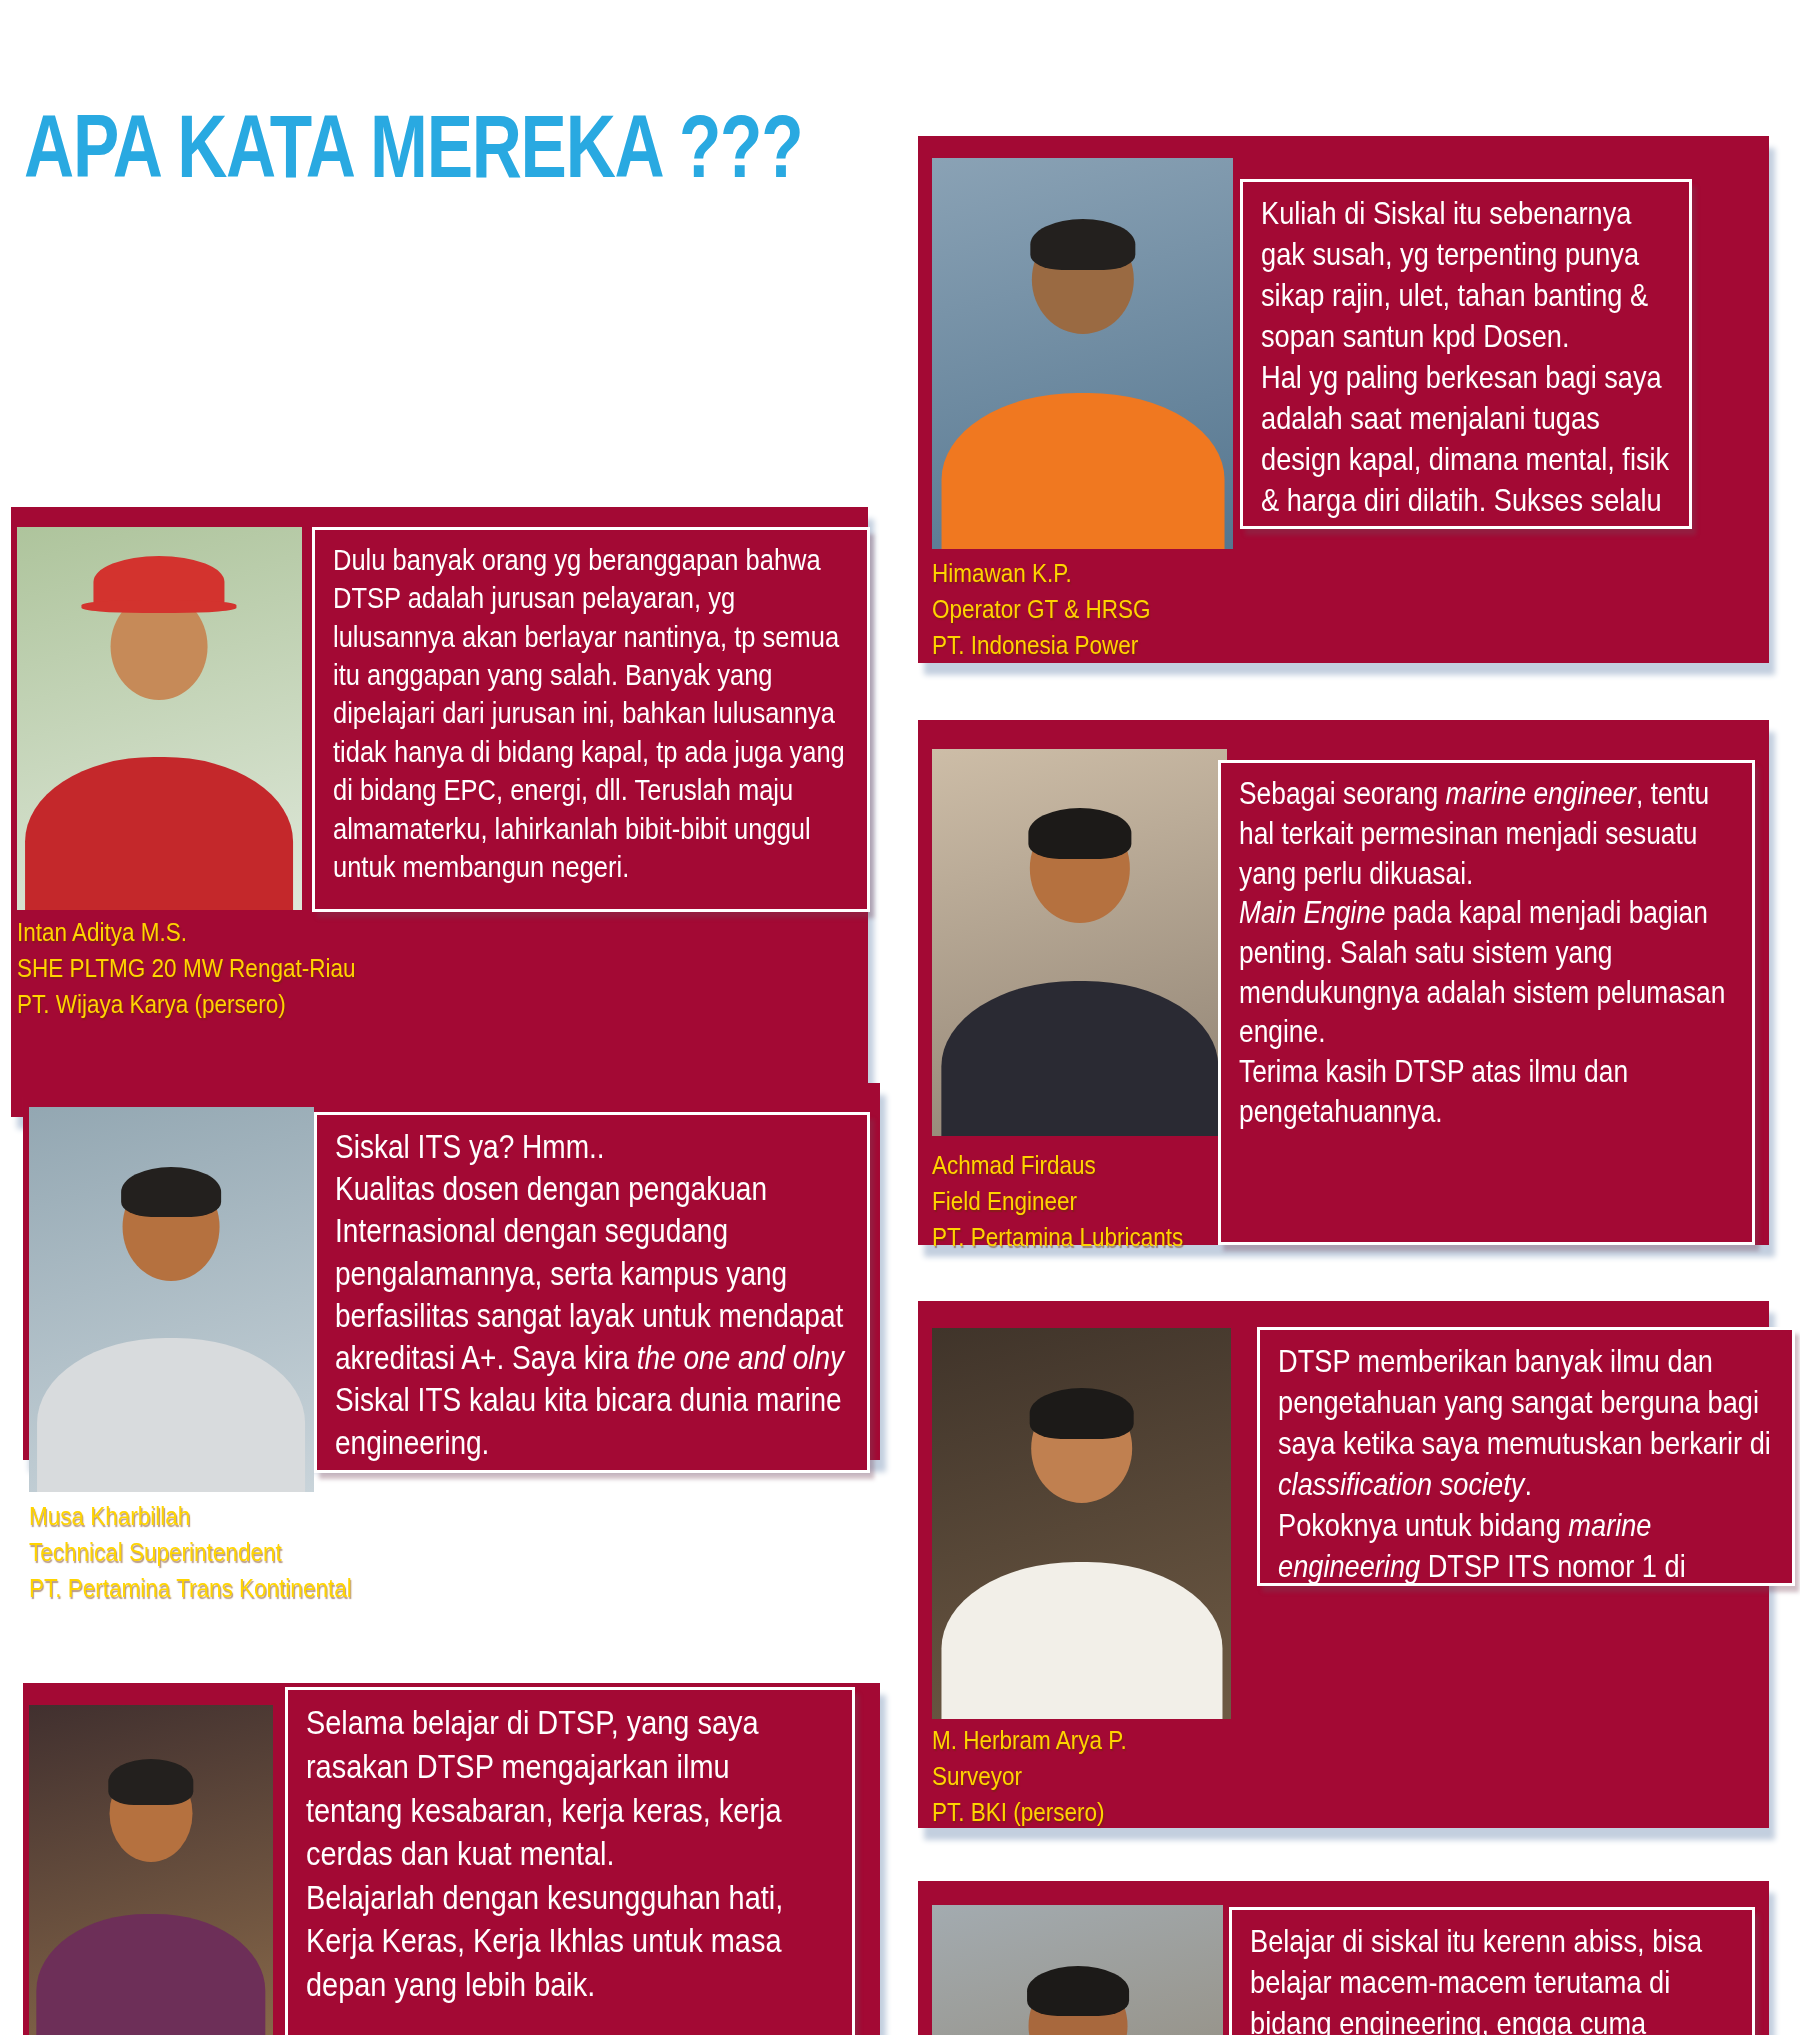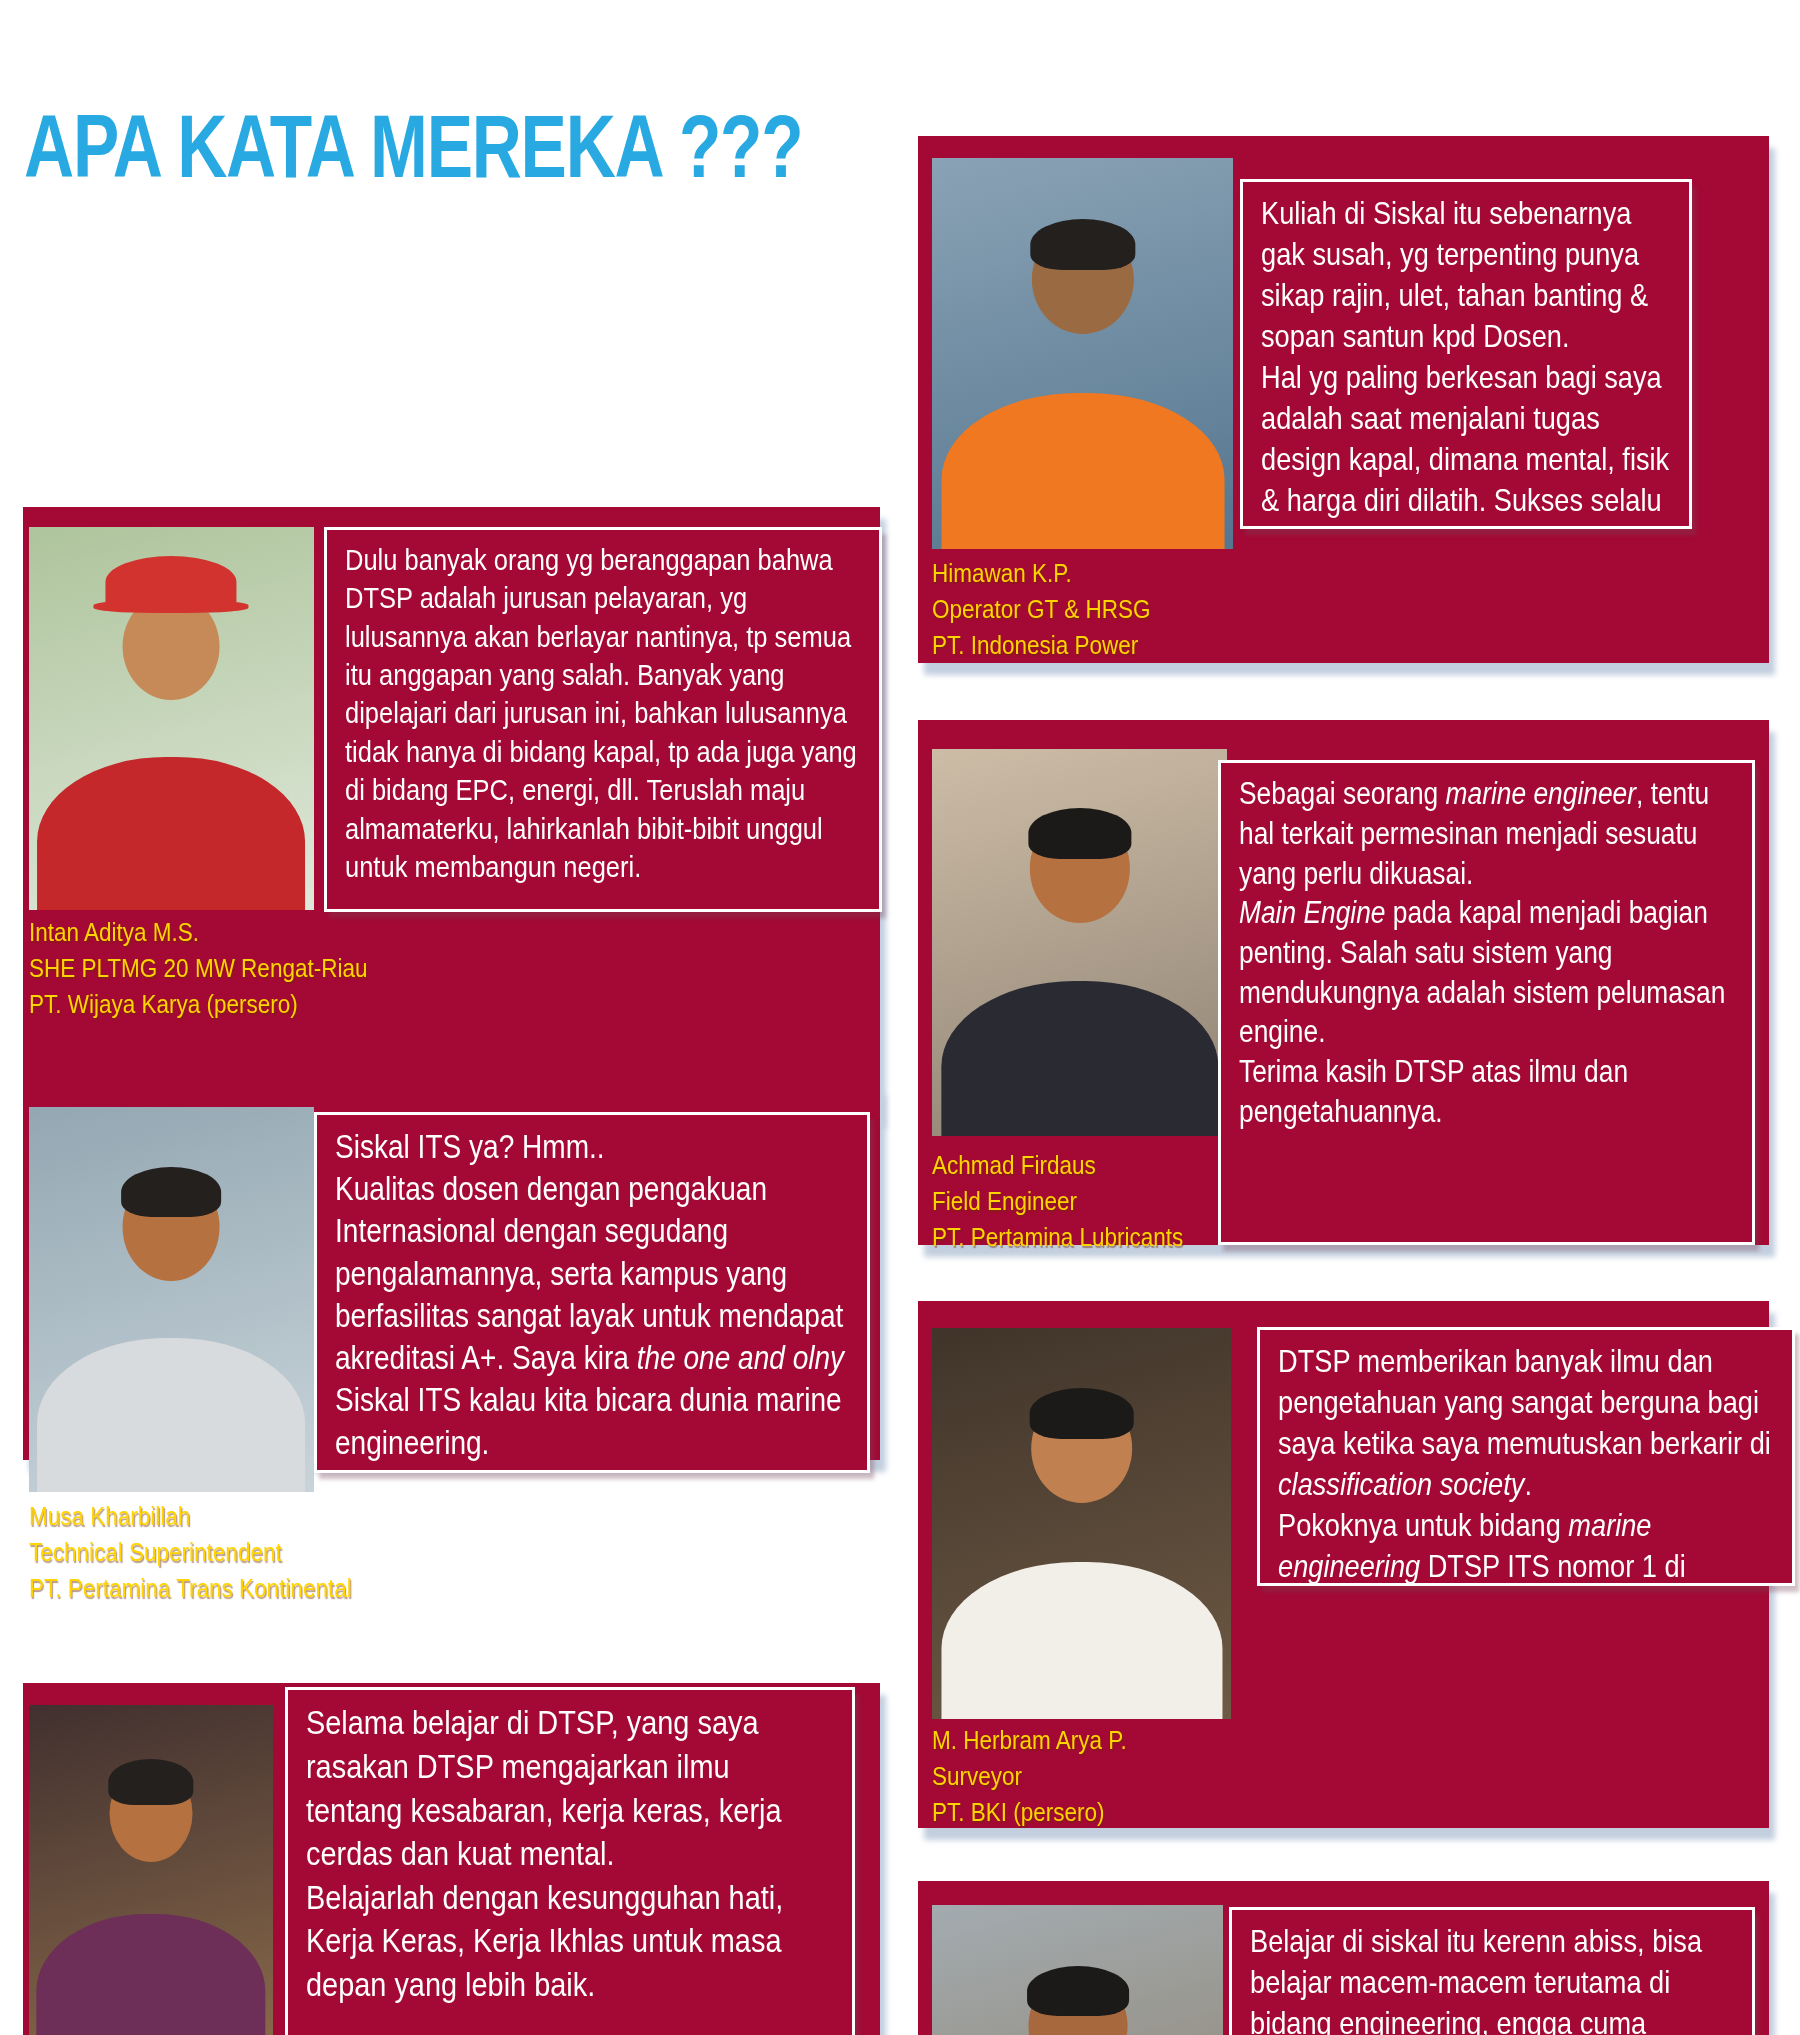--- a/index.html
+++ b/index.html
@@ -44,21 +44,21 @@
     color:#FFD400;font-size:25px;line-height:36px;
     text-shadow:1.2px 1.6px 1.2px rgba(110,45,0,0.5);
     white-space:nowrap;
   }
 </style>
 </head>
 <body>
 
 <h1 class="page-title">APA KATA MEREKA ???</h1>
 
-<section class="card" style="left:23px;top:507px;width:857px;height:610px">
+<section class="card" style="left:11px;top:507px;width:857px;height:610px">
   <div class="photo" style="left:5.7px;top:20.4px;width:285px;height:383px;--bg1:#aec49c;--bg2:#dfe8da;--cloth:#c4282b;--skin:#c68a58;--hat:#d3332e;--hair:transparent">
     <div class="ph-torso"></div>
     <div class="ph-head"></div>
     <div class="ph-hair"></div>
     <div class="ph-hat"></div>
   </div>
   <div class="quote-box" style="left:301px;top:19.5px;width:558px;height:385px">
     <div class="quote-text" style="font-size:30px"><span>Dulu banyak orang yg beranggapan bahwa DTSP adalah jurusan pelayaran, yg lulusannya akan berlayar nantinya, tp semua itu anggapan yang salah. Banyak yang dipelajari dari jurusan ini, bahkan lulusannya tidak hanya di bidang kapal, tp ada juga yang di bidang EPC, energi, dll. Teruslah maju almamaterku, lahirkanlah bibit-bibit unggul untuk membangun negeri.</span></div>
   </div>
   <div class="name-block" style="left:5.7px;top:407px">

